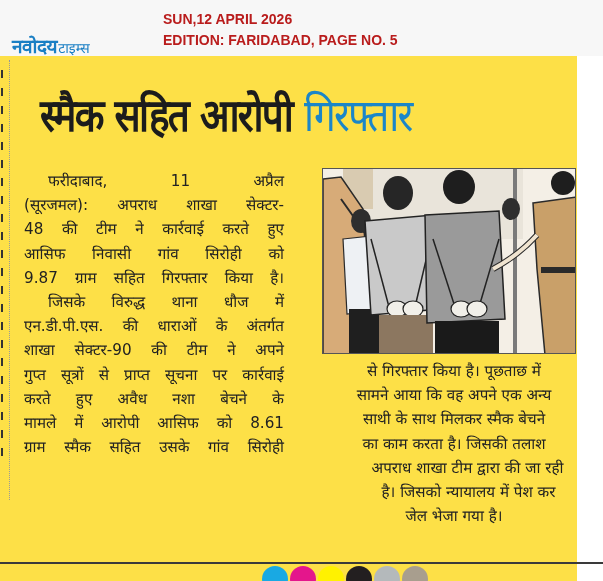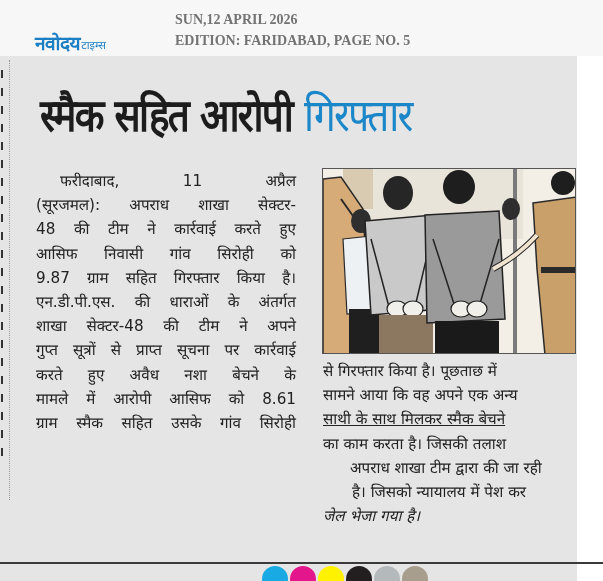--- a/index.html
+++ b/index.html
@@ -9,34 +9,34 @@
     .topbar {
       position: absolute; left: 0; top: 0; width: 603px; height: 56px;
       background: #f7f7f7;
     }
     .logo {
       position: absolute; left: 12px; top: 13px; display: flex; align-items: flex-end;
       color: #1a7fc4;
     }
     .logo-main {
       font-family: "DejaVu Sans", sans-serif; font-weight: bold; font-size: 19px;
-      letter-spacing: -0.5px; line-height: 1; color: #1a7fc4; margin-left: 23px;
+      letter-spacing: -0.5px; line-height: 1; color: #1a7fc4;
     }
     .logo-sub {
-      font-family: Liberation Mono, monospace; font-size: 11px; line-height: 1;
+      font-family: Liberation Sans, sans-serif; font-size: 14px; line-height: 1;
       color: #1a7fc4; margin-left: 1px; margin-bottom: 1px; margin-top: 28px;
     }
     .edition-info {
       position: absolute; left: 163px; top: 9px;
-      font-family: Liberation Serif, serif; font-weight: bold; font-size: 14px;
-      line-height: 21px; color: #737373; letter-spacing: 0px; margin-left: 12px;
+      font-family: Liberation Sans, sans-serif; font-weight: bold; font-size: 14px;
+      line-height: 21px; color: #b91c1c; letter-spacing: 0px;
     }
 
     .page {
-      position: absolute; left: 0; top: 56px; width: 577px; height: 525px; background: #e5e5e5;
+      position: absolute; left: 0; top: 56px; width: 577px; height: 525px; background: #fde047;
     }
     .margin-strip {
       position: absolute; left: 0; top: 4px; width: 8px; height: 440px;
     }
     .margin-strip span {
       display: block; width: 2px; height: 8px; background: #333; margin-left: 1px; margin-top: 10px;
     }
     .dotted-rule {
       position: absolute; left: 9px; top: 4px; height: 440px; width: 0;
       border-left: 1px dotted #999;
@@ -45,35 +45,36 @@
     .headline {
       position: absolute; left: 40px; top: 32px; width: 540px; height: 60px;
       font-family: "DejaVu Sans", sans-serif; font-weight: bold; font-size: 45px;
       line-height: 56px; white-space: nowrap; letter-spacing: -2px;
       transform: scaleX(0.86); transform-origin: left center;
     }
     .headline .hl-black { color: #1c1c1c; }
     .headline .hl-blue { color: #1b86c8; font-weight: normal; }
 
     .col-left {
-      position: absolute; left: 36px; top: 113px; width: 260px;
+      position: absolute; left: 24px; top: 113px; width: 260px;
       font-family: "DejaVu Sans", sans-serif; font-size: 15.2px; line-height: 24.2px;
       text-align: justify; text-align-last: justify; color: #222;
     }
     .col-left .line { display: block; white-space: nowrap; text-align-last: justify; }
 
     .illustration {
       position: absolute; left: 322px; top: 112px; width: 254px; height: 186px;
       border: 1px solid #555; background: #f3efe8; overflow: hidden;
     }
 
     .col-right {
       position: absolute; left: 323px; top: 303px; width: 262px;
       font-family: "DejaVu Sans", sans-serif; font-size: 15.2px; line-height: 24.2px;
       color: #222;
+      text-align: center;
     }
 
     .bottom-rule {
       position: absolute; left: 0; top: 506px; width: 603px; height: 2px; background: #3a3a3a;
     }
     .color-swatches {
       position: absolute; left: 262px; top: 510px; display: flex; gap: 2px;
     }
     .swatch {
       width: 26px; height: 26px; border-radius: 50%;
@@ -124,22 +125,23 @@
     <span class="hl-black">स्मैक सहित आरोपी</span>
     <span class="hl-blue">गिरफ्तार</span>
   </h1>
 
   <div class="col-left">
     <span class="line" style="padding-left:24px">फरीदाबाद, 11 अप्रैल</span>
     <span class="line">(सूरजमल): अपराध शाखा सेक्टर-</span>
     <span class="line">48 की टीम ने कार्रवाई करते हुए</span>
     <span class="line">आसिफ निवासी गांव सिरोही को</span>
     <span class="line">9.87 ग्राम सहित गिरफ्तार किया है।</span>
+    <span class="line" style="padding-left:24px">जिसके विरुद्ध थाना धौज में</span>
     <span class="line">एन.डी.पी.एस. की धाराओं के अंतर्गत</span>
-    <span class="line">शाखा सेक्टर-48 की टीम ने अपने</span>
+    <span class="line">शाखा सेक्टर-90 की टीम ने अपने</span>
     <span class="line">गुप्त सूत्रों से प्राप्त सूचना पर कार्रवाई</span>
     <span class="line">करते हुए अवैध नशा बेचने के</span>
     <span class="line">मामले में आरोपी आसिफ को 8.61</span>
     <span class="line">ग्राम स्मैक सहित उसके गांव सिरोही</span>
   </div>
 
   <div class="illustration">
     <svg width="254" height="186" viewBox="0 0 254 186" xmlns="http://www.w3.org/2000/svg">
 
       <rect x="0" y="0" width="254" height="186" fill="#f4efe6"></rect>
@@ -176,25 +178,25 @@
       <path d="M210 34 L254 28 L254 186 L222 186 L214 100 Z" fill="#c9a069" stroke="#2a2a2a" stroke-width="1.5"></path>
       <path d="M214 66 Q196 86 170 100" stroke="#2a2a2a" stroke-width="6" fill="none"></path>
       <path d="M214 66 Q196 86 170 100" stroke="#f0e4d0" stroke-width="4" fill="none"></path>
       <rect x="218" y="98" width="36" height="6" fill="#2a2a2a"></rect>
     </svg>
   </div>
 
   <div class="col-right">
     <span class="line" style="display:block;white-space:nowrap;">से गिरफ्तार किया है। पूछताछ में</span>
     <span class="line" style="display:block;white-space:nowrap;">सामने आया कि वह अपने एक अन्य</span>
-    <span class="line" style="display:block;white-space:nowrap;text-decoration:underline;">साथी के साथ मिलकर स्मैक बेचने</span>
+    <span class="line" style="display:block;white-space:nowrap;">साथी के साथ मिलकर स्मैक बेचने</span>
     <span class="line" style="display:block;white-space:nowrap;">का काम करता है। जिसकी तलाश</span>
     <span class="line" style="display:block;white-space:nowrap;margin-left:27px;">अपराध शाखा टीम द्वारा की जा रही</span>
     <span class="line" style="display:block;white-space:nowrap;margin-left:29px;">है। जिसको न्यायालय में पेश कर</span>
-    <span class="line" style="display:block;white-space:nowrap;font-style:italic;">जेल भेजा गया है।</span>
+    <span class="line" style="display:block;white-space:nowrap;">जेल भेजा गया है।</span>
   </div>
 
   <div class="bottom-rule"></div>
   <div class="color-swatches">
     <div class="swatch" style="background: rgb(25, 169, 227);"></div>
     <div class="swatch" style="background: rgb(228, 22, 140);"></div>
     <div class="swatch" style="background: rgb(255, 242, 0);"></div>
     <div class="swatch" style="background: rgb(35, 31, 32);"></div>
     <div class="swatch" style="background: rgb(180, 185, 187);"></div>
     <div class="swatch" style="background: rgb(168, 158, 142);"></div>

